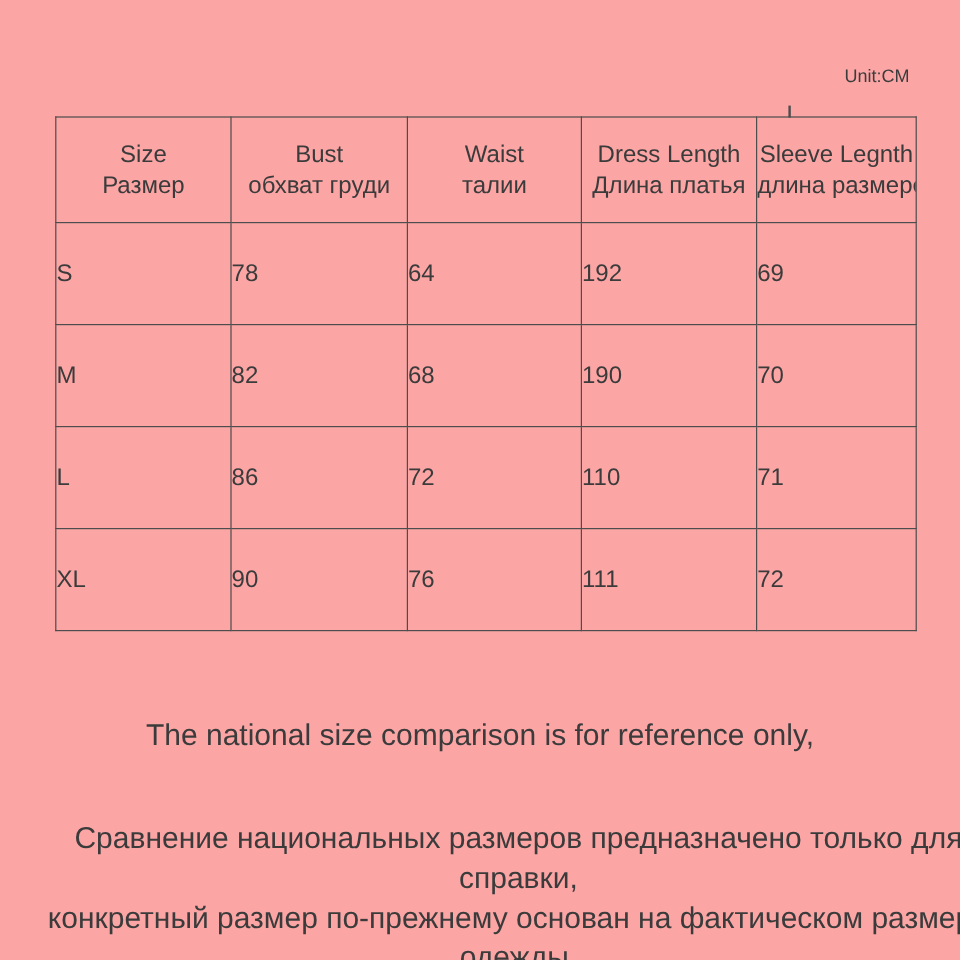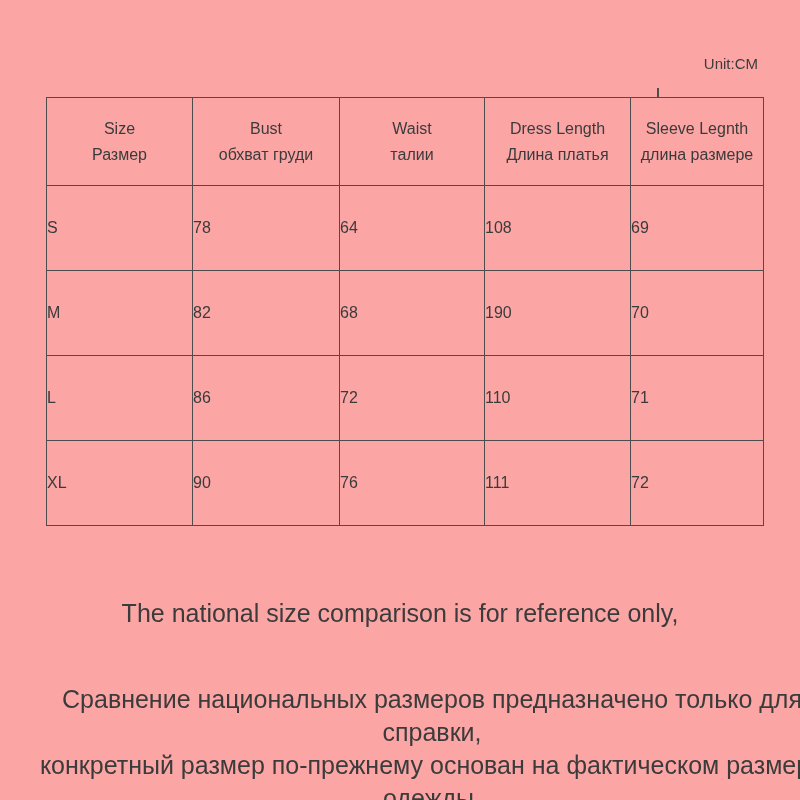--- a/index.html
+++ b/index.html
@@ -32,21 +32,21 @@
     top: 97px;
     width: 717px;
     border-collapse: collapse;
     table-layout: fixed;
   }
   .size-table th,
   .size-table td {
     border: 1.5px solid #4d4d4d;
     vertical-align: middle;
     font-weight: normal;
-    font-size: 16px;
+    font-size: 20px;
     color: #3b3b3b;
     padding: 0;
     overflow: hidden;
   }
   .size-table thead tr { height: 88px; }
   .size-table tbody tr { height: 85px; }
   .hdr-line { line-height: 26px; white-space: nowrap; }
   .tick-artifact {
     position: absolute;
     left: 657px;
@@ -107,21 +107,21 @@
           <div class="hdr-line">Sleeve Legnth</div>
           <div class="hdr-line">длина размере</div>
         </th>
       </tr>
     </thead>
     <tbody>
       <tr>
         <td>S</td>
         <td>78</td>
         <td>64</td>
-        <td>108</td>
+        <td>192</td>
         <td>69</td>
       </tr>
       <tr>
         <td>M</td>
         <td>82</td>
         <td>68</td>
         <td>190</td>
         <td>70</td>
       </tr>
       <tr>

